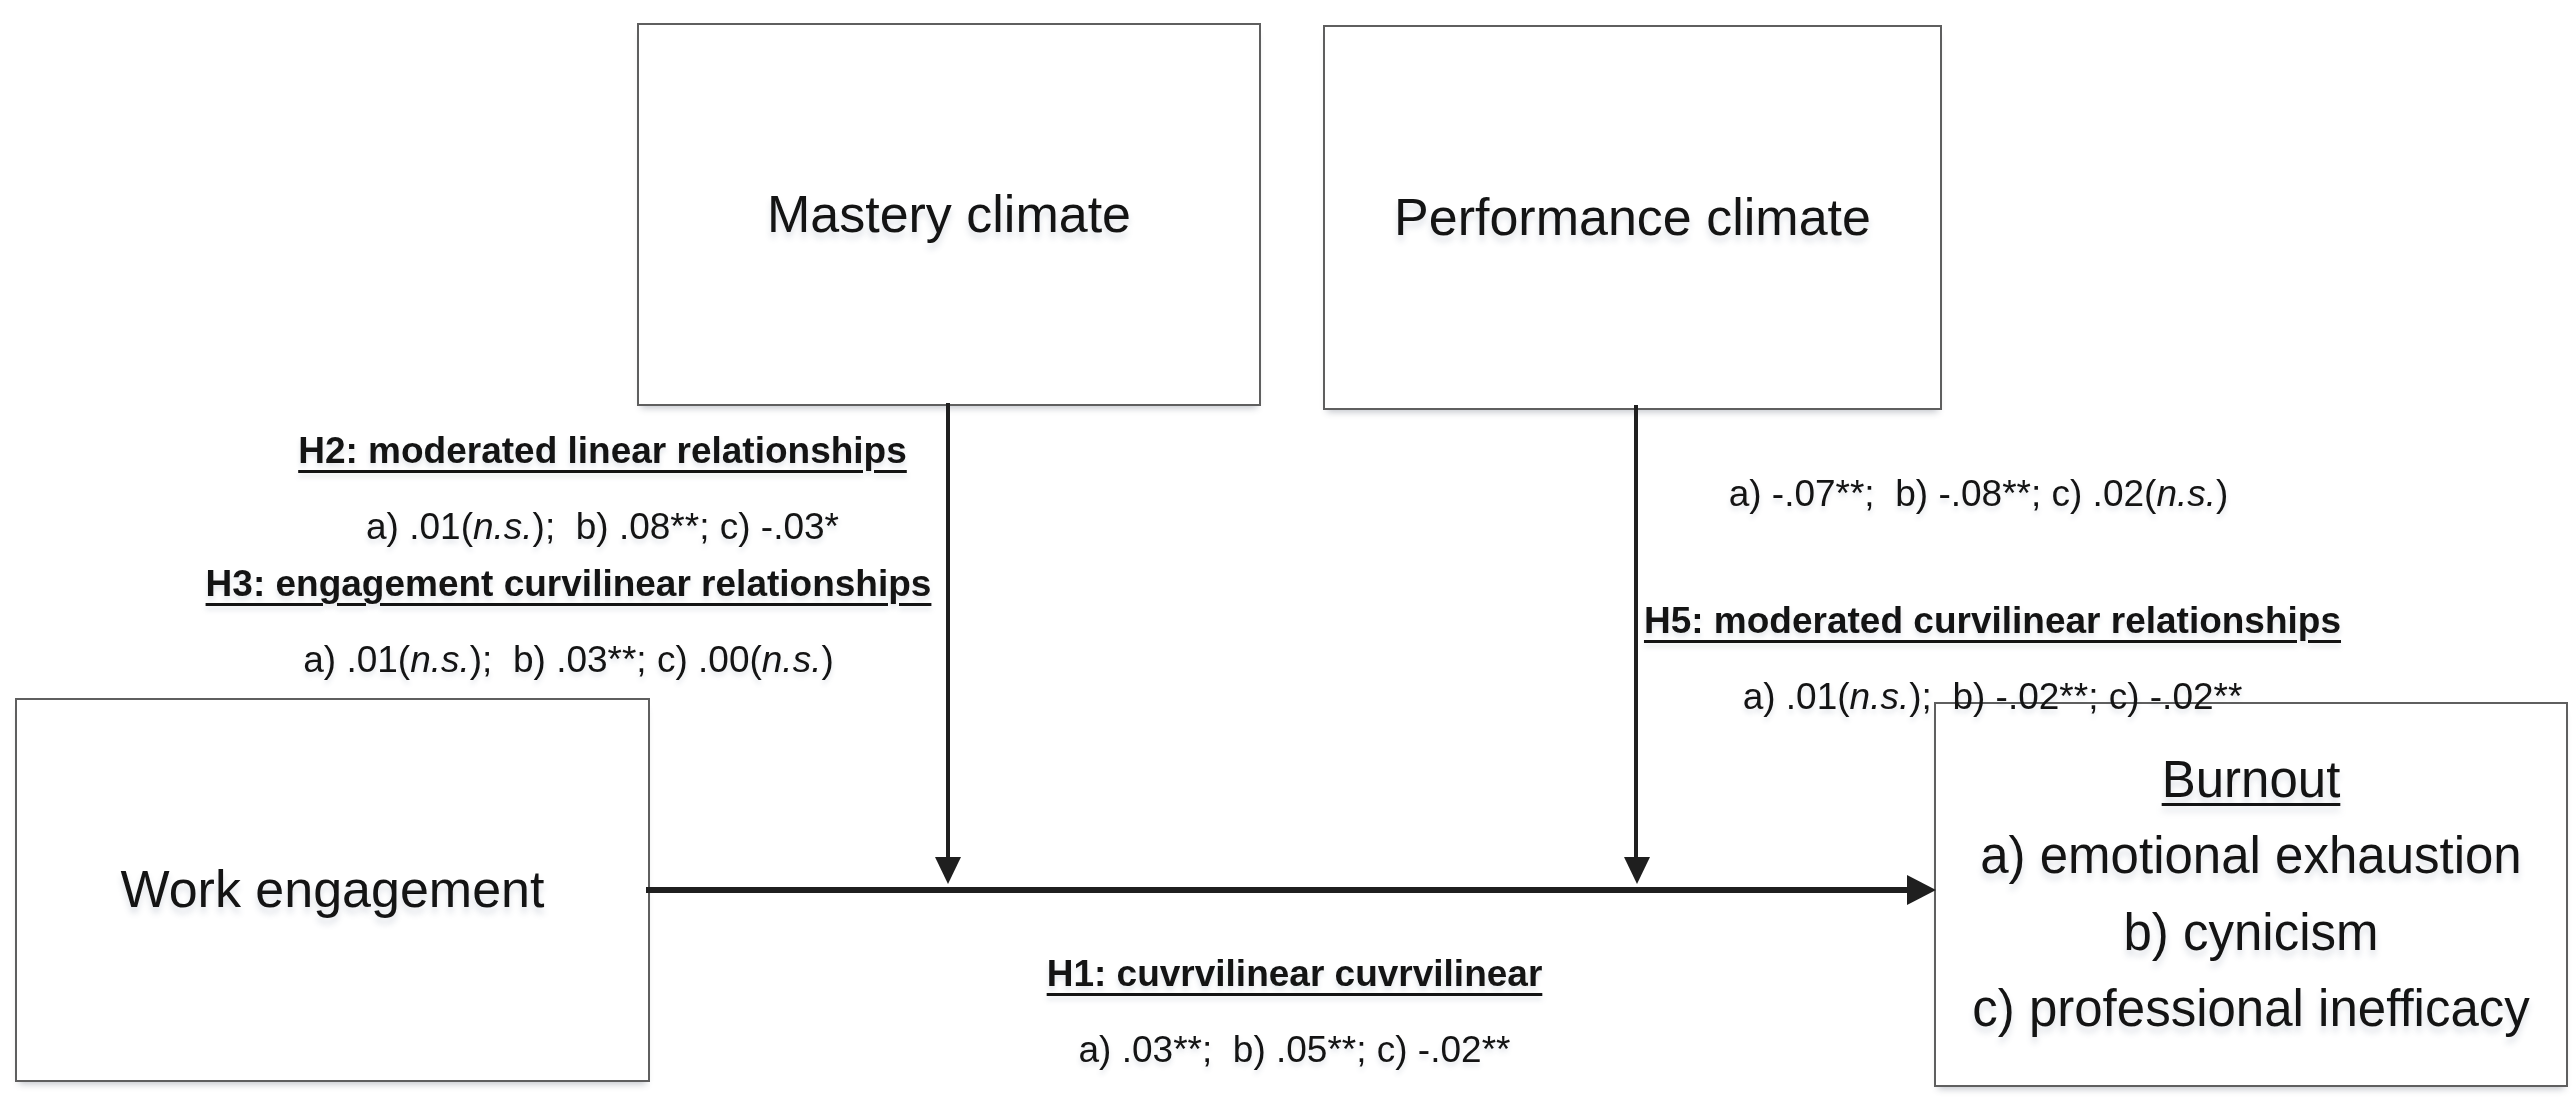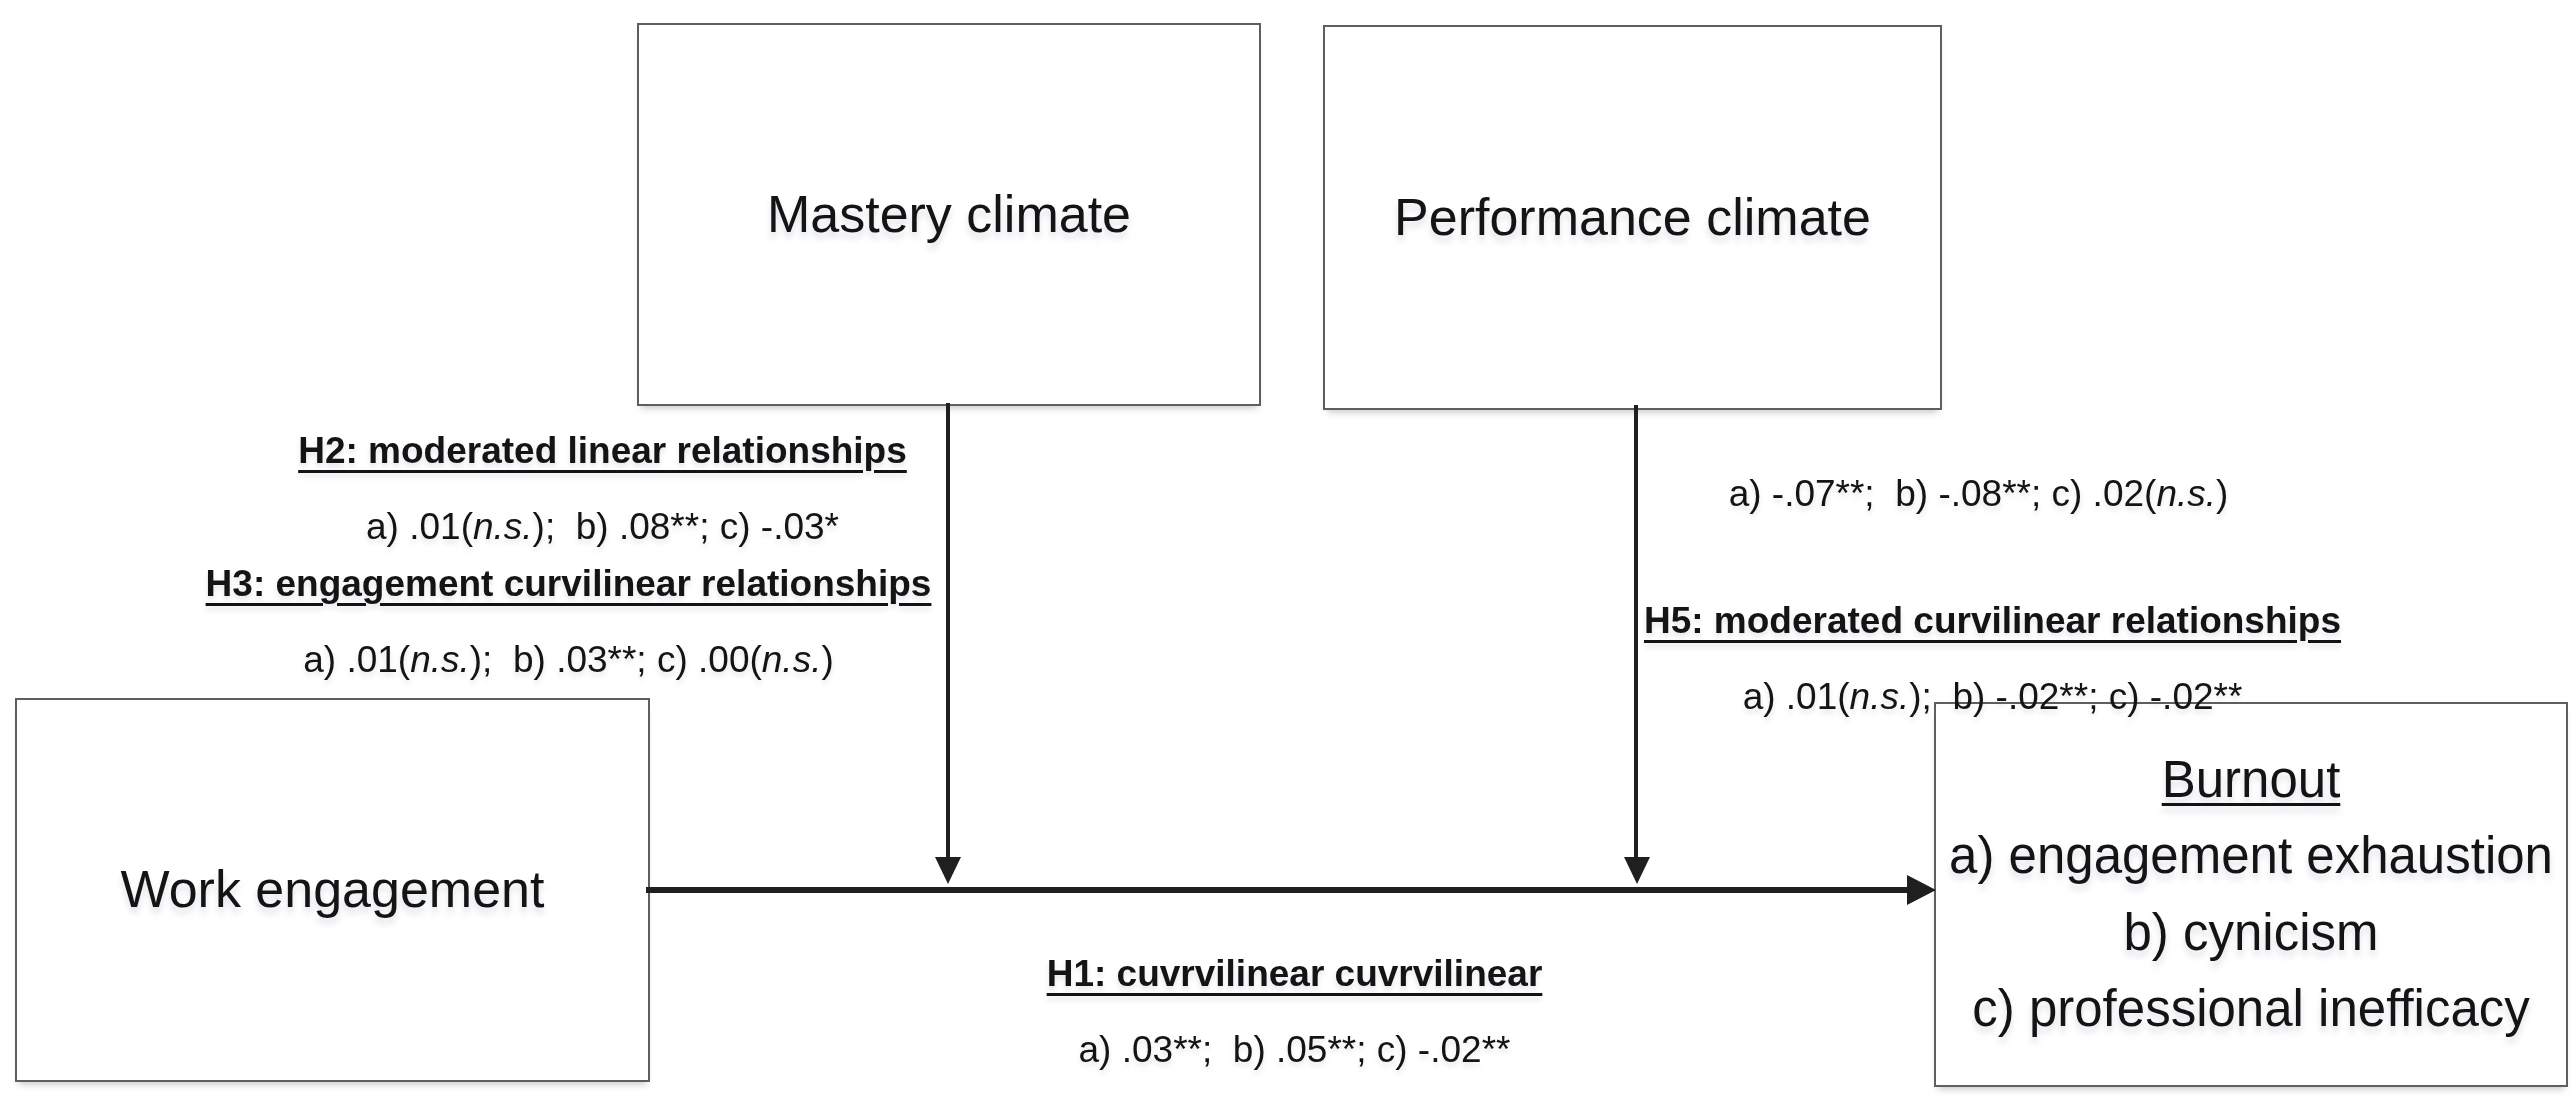--- a/index.html
+++ b/index.html
@@ -125,21 +125,21 @@
   <div class="box box-performance">
     <span class="box-label">Performance climate</span>
   </div>
 
   <div class="box box-work">
     <span class="box-label">Work engagement</span>
   </div>
 
   <div class="box box-burnout">
     <div class="burnout-title">Burnout</div>
-    <div class="burnout-item">a) engagement exhaustion</div>
+    <div class="burnout-item">a) emotional exhaustion</div>
     <div class="burnout-item">b) cynicism</div>
     <div class="burnout-item">c) professional inefficacy</div>
   </div>
 
   <div class="arrow-line line-main"></div>
   <div class="arrowhead head-right"></div>
 
   <div class="arrow-line line-mastery"></div>
   <div class="arrowhead head-down-mastery"></div>
 

